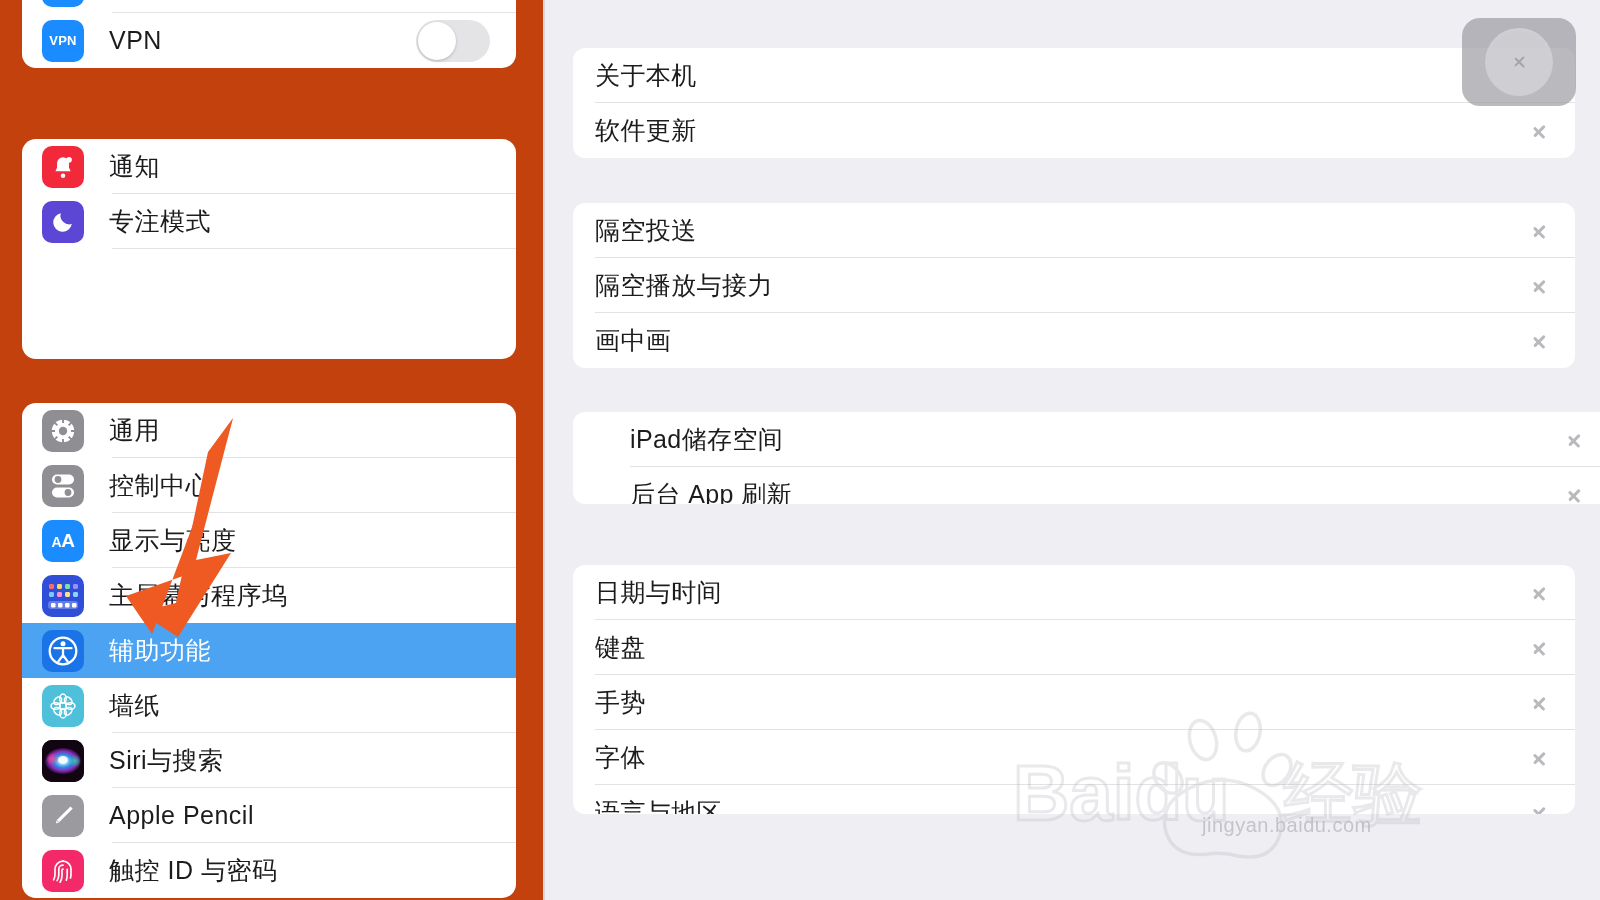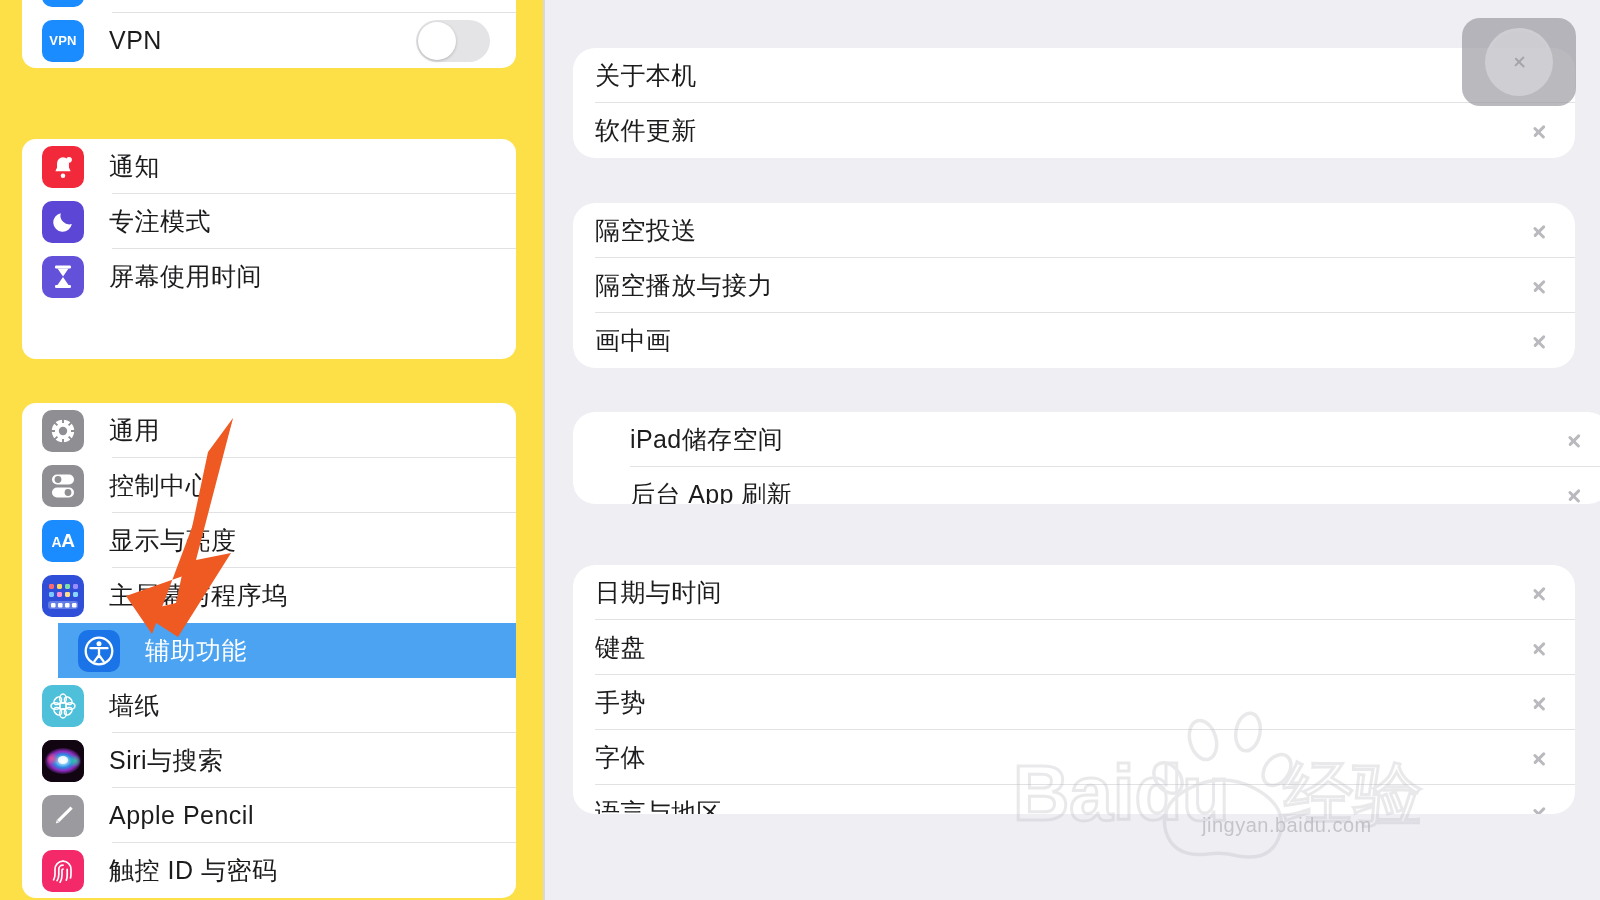--- a/index.html
+++ b/index.html
@@ -7,35 +7,35 @@
     width:1600px;height:900px;overflow:hidden;
     background:#eeeef3;
     font-family:"Liberation Sans","DejaVu Sans",sans-serif;
     -webkit-font-smoothing:antialiased;
   }
   #root{position:relative;width:1600px;height:900px;overflow:hidden;}
 
   
   #sidebar{
     position:absolute;left:0;top:0;width:543px;height:900px;
-    background:#fde047;overflow:hidden;
+    background:#c2410c;overflow:hidden;
   }
   #sidebar-divider{
     position:absolute;left:543px;top:0;width:2px;height:900px;
     background:#d7d7dd;
   }
   .side-card{
     position:absolute;left:22px;width:494px;
     background:#ffffff;border-radius:14px;overflow:hidden;
   }
   .side-row{
     position:relative;height:55px;display:flex;align-items:center;
     padding-left:20px;box-sizing:border-box;
   }
-  .side-row.sel{background:#4ba3f2;margin-left:36px;}
+  .side-row.sel{background:#4ba3f2;}
   .side-sep{
     position:absolute;left:90px;right:0;bottom:0;height:1px;background:#e2e2e5;
   }
   .side-ico{
     width:42px;height:42px;border-radius:10px;flex:none;
     display:flex;align-items:center;justify-content:center;
     color:#fff;box-sizing:border-box;position:relative;overflow:hidden;
   }
   .side-lbl{
     margin-left:25px;font-size:25px;color:#1c1c1e;letter-spacing:.5px;
@@ -56,21 +56,21 @@
     background:#fff;box-shadow:0 1px 3px rgba(0,0,0,.22);
   }
 
   
   #panel{
     position:absolute;left:545px;top:0;width:1055px;height:900px;
     background:#eeeef3;overflow:hidden;
   }
   .pcard{
     position:absolute;left:28px;width:1002px;
-    background:#ffffff;border-radius:22px;overflow:hidden;
+    background:#ffffff;border-radius:12px;overflow:hidden;
   }
   .prow{
     position:relative;height:55px;display:flex;align-items:center;
     padding:0 30px 0 22px;box-sizing:border-box;
   }
   .prow-lbl{font-size:25px;color:#1c1c1e;letter-spacing:.4px;white-space:nowrap;}
   .psep{position:absolute;left:22px;right:0;bottom:0;height:1px;background:#e2e2e5;}
   .chev{
     margin-left:auto;width:12px;height:20px;flex:none;position:relative;
   }
@@ -157,31 +157,20 @@
           <div class="side-sep"></div>
         </div>
         <div class="side-row">
           <div class="side-ico" style="background: rgb(91, 70, 214);">
             <svg width="25" height="25" viewBox="0 0 24 24">
               <path d="M20 14.5A8.6 8.6 0 0 1 9.4 4 9 9 0 1 0 20 14.5z" fill="#fff"></path>
             </svg>
           </div>
           <div class="side-lbl">专注模式</div>
           <div class="side-sep"></div>
-        </div>
-        <div class="side-row">
-          <div class="side-ico" style="background: rgb(99, 81, 217);">
-            <svg width="20" height="26" viewBox="0 0 18 26">
-              <rect x="1" y="1.5" width="16" height="3" rx="1.2" fill="#fff"></rect>
-              <rect x="1" y="21" width="16" height="3" rx="1.2" fill="#fff"></rect>
-              <path d="M3.5 4.5h11L9 12.5 3.5 4.5z" fill="#fff"></path>
-              <path d="M3.5 21h11L9 13 3.5 21z" fill="#fff"></path>
-            </svg>
-          </div>
-          <div class="side-lbl">屏幕使用时间</div>
         </div>
       </div>
     <div class="side-card" id="side-card-2" style="top: 403px; height: 495px;">
         <div class="side-row">
           <div class="side-ico" style="background: rgb(142, 142, 147);">
             <svg width="28" height="28" viewBox="0 0 28 28">
               <g fill="#fff">
                 <circle cx="14" cy="14" r="11.2"></circle>
               </g>
               <g fill="#8e8e93">

